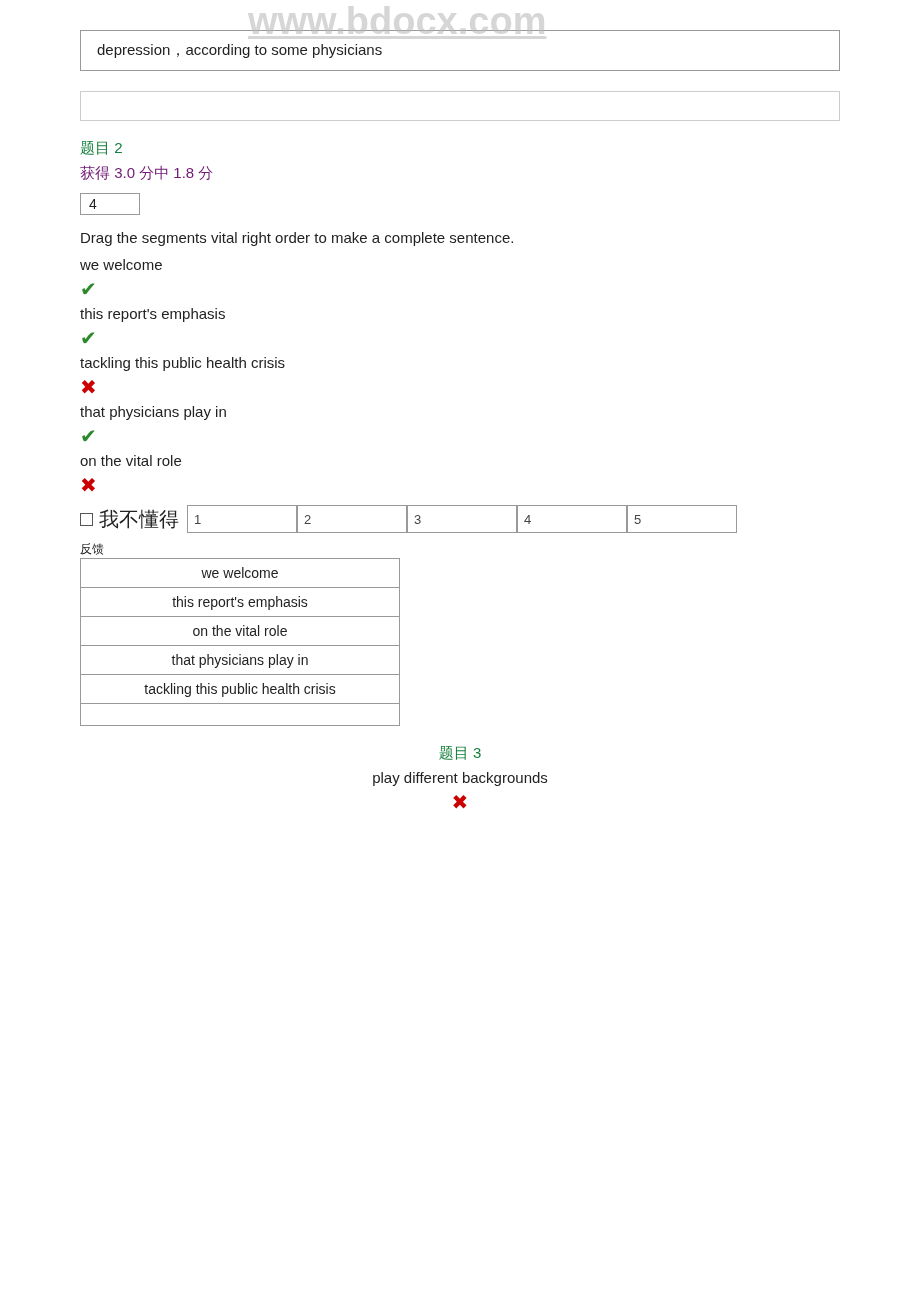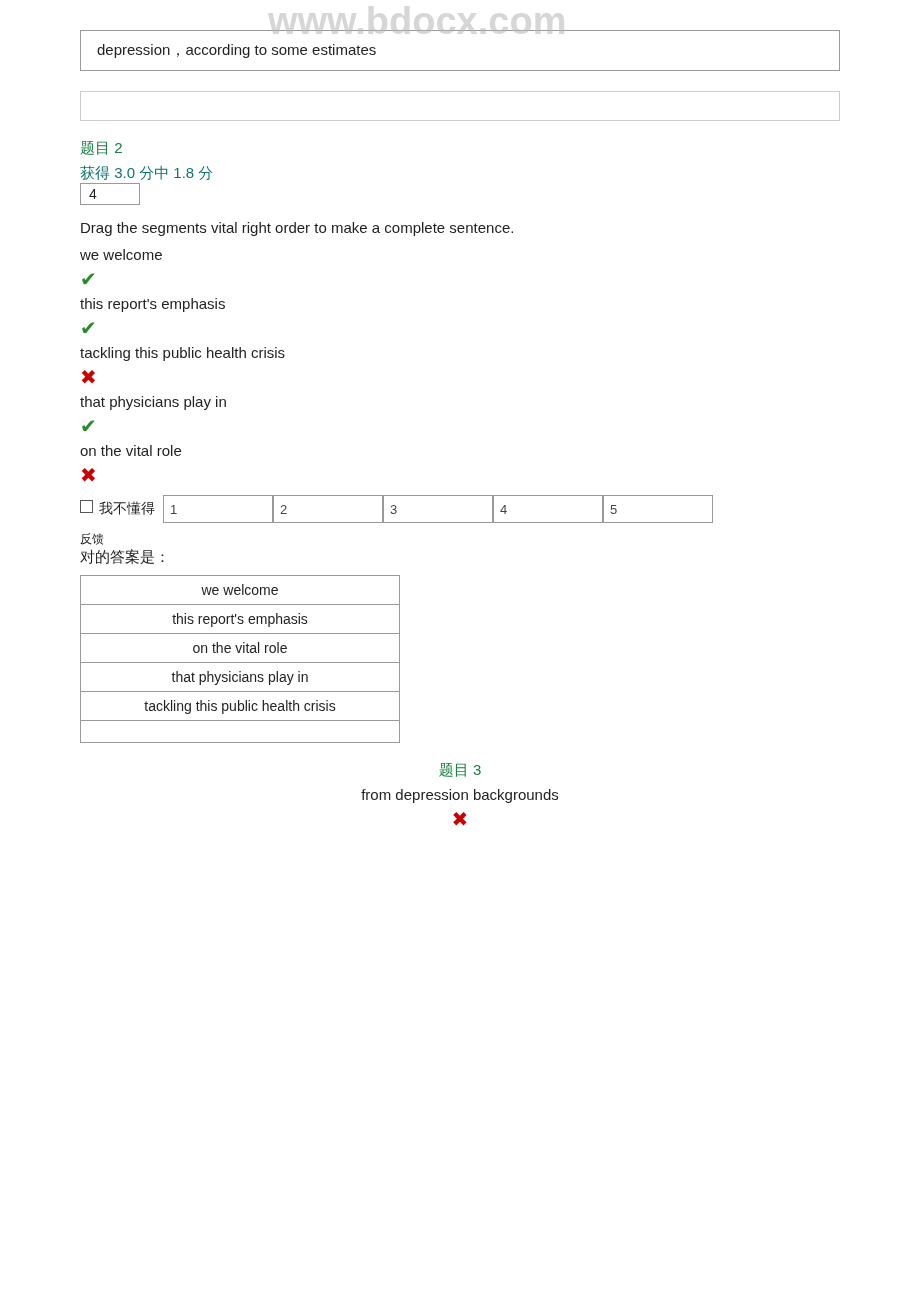--- a/index.html
+++ b/index.html
@@ -28,21 +28,22 @@
       margin: 18px 80px 0 80px;
     }
     .label-title {
       font-size: 15px;
       font-weight: normal;
       color: #15803d;
       margin-bottom: 6px;
     }
     .score-line {
       font-size: 15px;
-      color: #0f766e;
+      color: #701a75;
+      margin-bottom: 10px;
     }
     .answer-box {
       border: 1px solid #999;
       display: inline-block;
       padding: 2px 8px;
       font-size: 14px;
       min-width: 60px;
       margin-bottom: 14px;
       color: #222;
     }
@@ -82,22 +83,23 @@
     }
     .rating-row {
       display: flex;
       align-items: center;
       gap: 0;
       margin-top: 8px;
       margin-bottom: 8px;
     }
     .dont-understand {
       display: flex;
+      align-items: center;
       gap: 6px;
-      font-size: 14px;
+      font-size: 20px;
       color: #222;
     }
     .checkbox {
       width: 13px;
       height: 13px;
       border: 1px solid #555;
       display: inline-block;
       background: #fff;
       flex-shrink: 0;
     }
@@ -151,21 +153,21 @@
     .relative-container {
       position: relative;
     }
   </style>
 </head>
 <body>
 
 <div class="relative-container">
 
   <div class="top-box">
-    <span>depression，according to some estimates</span>
+    <span>depression，according to some physicians</span>
   </div>
   <div class="top-box-empty"></div>
 
   <div class="section">
     <div class="label-title">题目 2</div>
     <div class="score-line">获得 3.0 分中 1.8 分</div>
     <div class="answer-box">4</div>
     <div class="instruction">Drag the segments vital right order to make a complete sentence.</div>
 
     
@@ -185,21 +187,21 @@
       <span>tackling this public health crisis</span>
     </div>
     <span class="cross-icon">✖</span>
 
     
     <div class="segment-text">
       <span>that physicians play in</span>
     </div>
 
     
-    <div class="watermark" style="left: 268px; top: -30px;">
+    <div class="watermark" style="left: 248px; top: -30px; text-decoration: underline;">
       <span>www.bdocx.com</span>
     </div>
 
     <span class="check-icon">✔</span>
 
     
     <div class="segment-text">
       <span>on the vital role</span>
     </div>
     <span class="cross-icon">✖</span>
@@ -226,21 +228,20 @@
         <div class="rating-cell">
           <span>5</span>
         </div>
       </div>
     </div>
 
   </div>
 
   <div class="feedback-section">
     <div class="feedback-title">反馈</div>
-    <div class="correct-answer-title">对的答案是：</div>
 
     <table class="answer-table">
       <tbody>
           <tr>
         <td>we welcome</td>
       </tr>
       <tr>
         <td>this report's emphasis</td>
       </tr>
       <tr>
@@ -255,18 +256,18 @@
       <tr>
         <td class="empty"></td>
       </tr>
     </tbody>
       </table>
   </div>
 
   <div class="q3-section">
     <div class="label-title">题目 3</div>
     <div class="segment-text">
-      <span>from depression backgrounds</span>
+      <span>play different backgrounds</span>
     </div>
     <span class="cross-icon">✖</span>
   </div>
 
 </div>
 
 </body></html>

